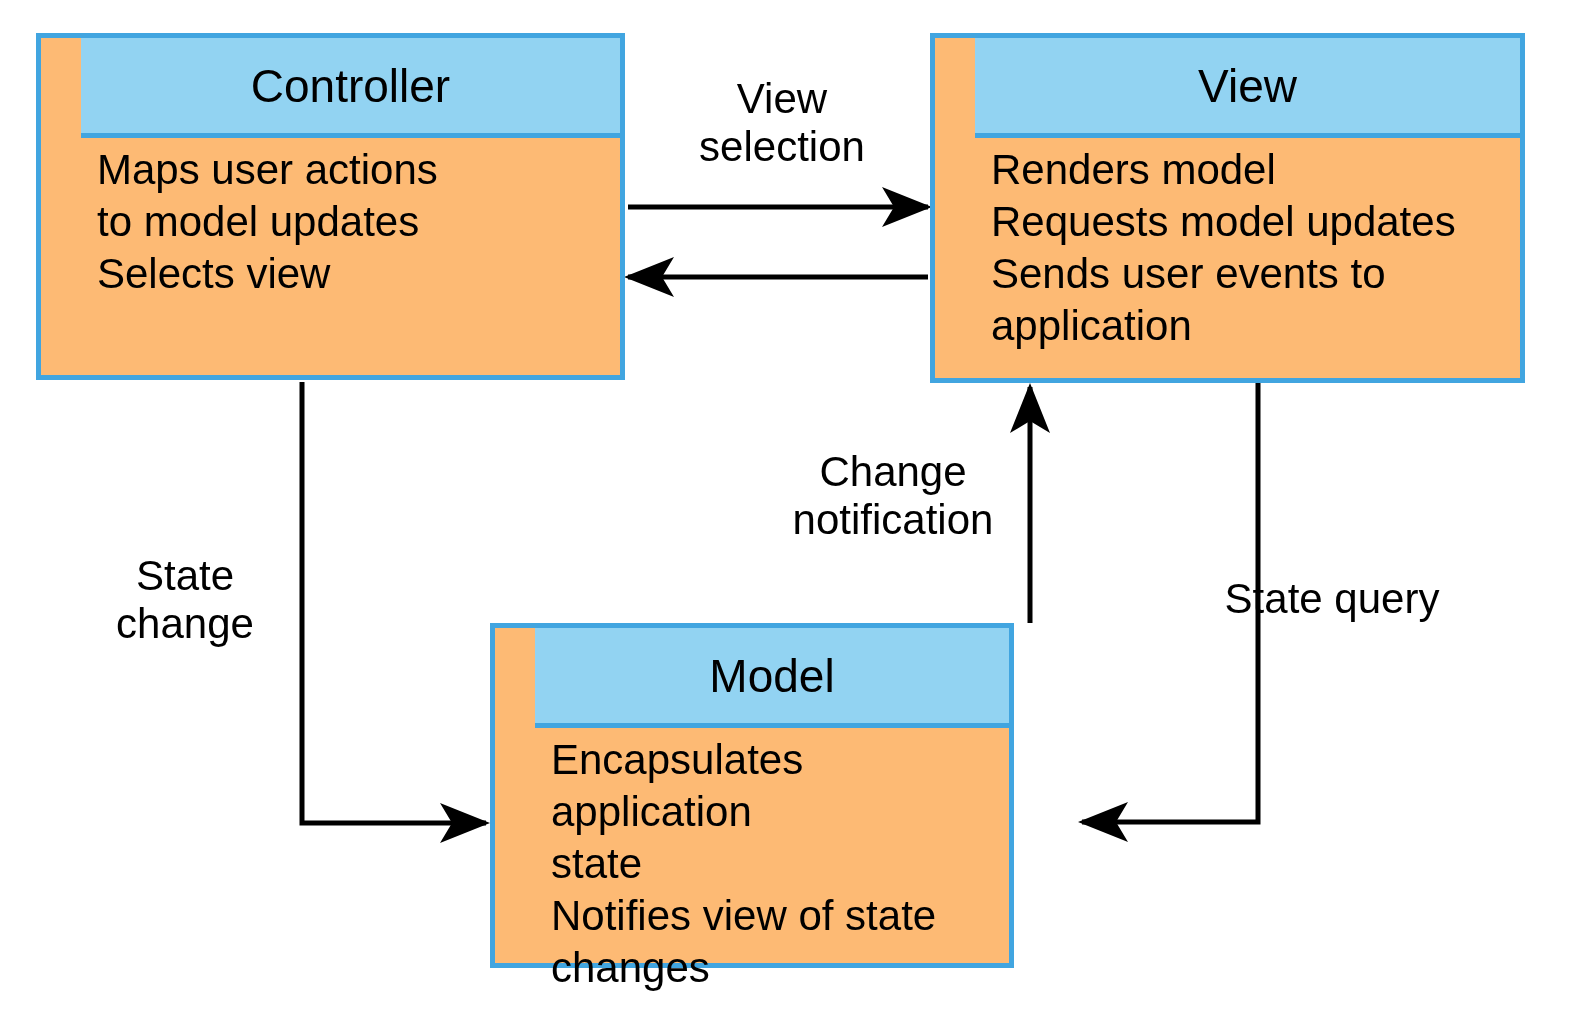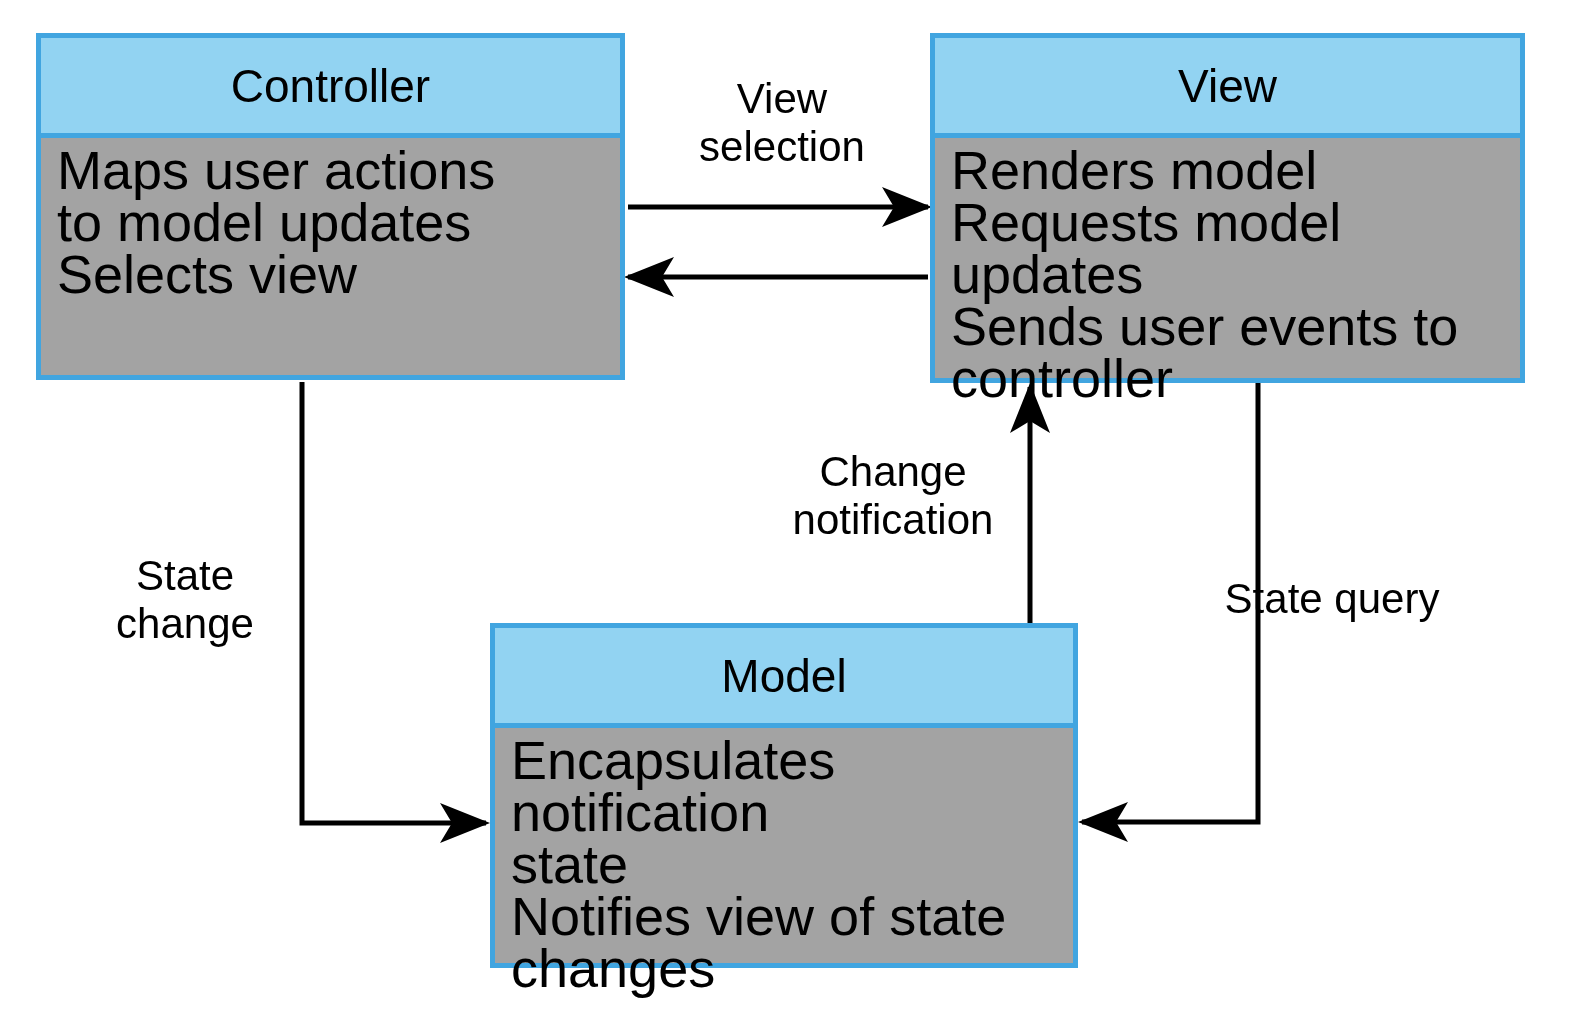--- a/index.html
+++ b/index.html
@@ -17,49 +17,50 @@
     height: 1020px;
     background: #ffffff;
     overflow: hidden;
   }
 
   
   .box {
     position: absolute;
     box-sizing: border-box;
     border: 5px solid #41a5e0;
-    background: #a3a3a3;
+    background: #fdba74;
+    padding-left: 40px;
   }
   .box-header {
     box-sizing: border-box;
     background: #92d3f2;
     border-bottom: 5px solid #41a5e0;
     display: flex;
     align-items: center;
     justify-content: center;
     font-size: 46px;
     line-height: 1;
     color: #000000;
   }
   .box-body {
     box-sizing: border-box;
     padding: 6px 0 0 16px;
-    font-size: 54px;
+    font-size: 42px;
     line-height: 52px;
     color: #000000;
     white-space: pre-line;
   }
 
   #box-controller { left: 36px;  top: 33px;  width: 589px;  height: 347px; }
   #box-controller .box-header { height: 100px; }
 
   #box-view { left: 930px; top: 33px;  width: 595px;  height: 350px; }
   #box-view .box-header { height: 100px; }
 
-  #box-model { left: 490px; top: 623px; width: 588px;  height: 345px; }
+  #box-model { left: 490px; top: 623px; width: 524px;  height: 345px; }
   #box-model .box-header { height: 100px; }
 
   
   .arrow-label {
     position: absolute;
     font-size: 42px;
     line-height: 48px;
     color: #000000;
     white-space: pre-line;
     text-align: center;
@@ -119,26 +120,26 @@
     <div class="box-body">Maps user actions
 to model updates
 Selects view</div>
   </div>
 
   <div class="box" id="box-view">
     <div class="box-header">View</div>
     <div class="box-body">Renders model
 Requests model updates
 Sends user events to
-controller</div>
+application</div>
   </div>
 
   <div class="box" id="box-model">
     <div class="box-header">Model</div>
-    <div class="box-body">Encapsulates notification
+    <div class="box-body">Encapsulates application
 state
 Notifies view of state
 changes</div>
   </div>
 
   <div class="arrow-label" id="label-view-selection">View
 selection</div>
 
 
   <div class="arrow-label" id="label-state-change">State

